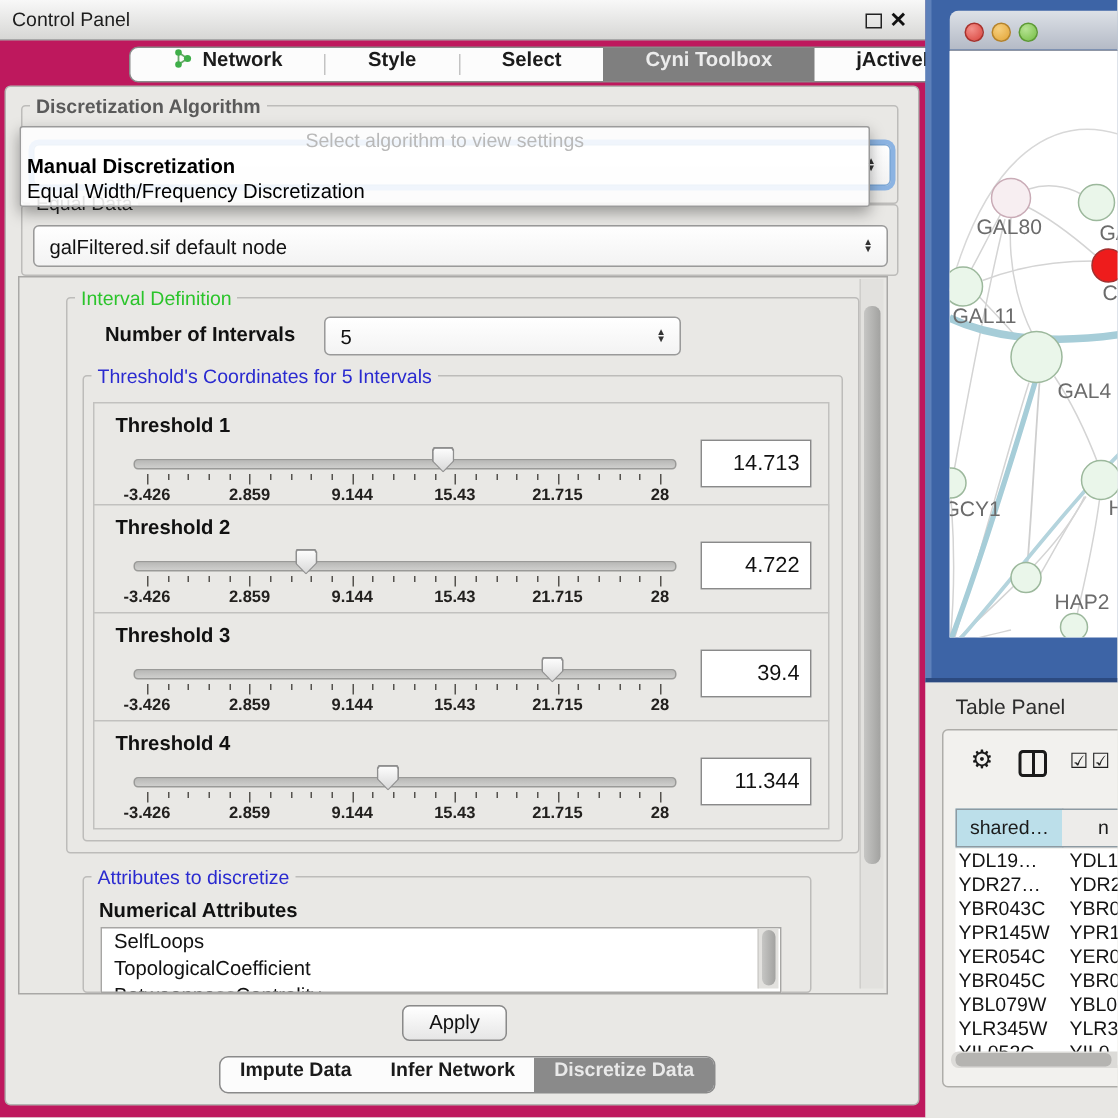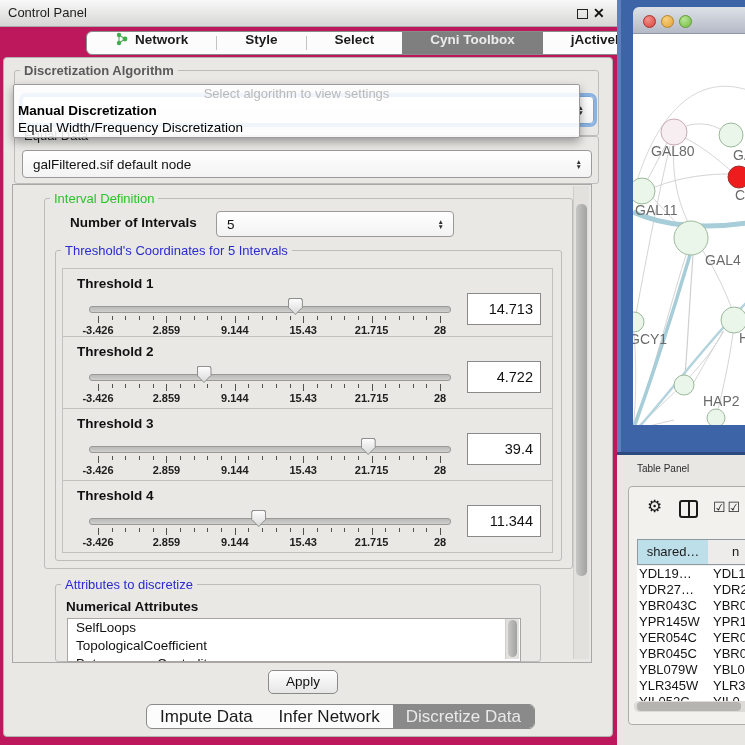--- a/index.html
+++ b/index.html
@@ -55,31 +55,31 @@
   .valbox{position:absolute;left:404px;top:24px;width:72px;height:30px;background:#fff;border:1px solid #8a8a8a;}
   .valbox span{position:absolute;right:7px;top:0;line-height:30px;font-size:14.5px;color:#111;}
   
   .attrlist{left:67px;top:618px;width:452px;height:42px;background:#fff;border:1px solid #a7a6a4;overflow:hidden;}
   .attrlist .item{padding-left:8px;font-size:13.5px;line-height:18px;color:#111;white-space:nowrap;}
   
   .applybtn{left:268px;top:670px;width:68px;height:22px;border:1px solid #8a8a8a;border-radius:5px;
     background:linear-gradient(#ffffff,#e6e6e6);text-align:center;line-height:22px;font-size:13.5px;color:#111;}
   .btabbar{left:146px;top:704px;height:23px;border:1px solid #8a8a8a;border-radius:6px;
     background:#fcfcfc;display:flex;align-items:stretch;overflow:hidden;}
-  .btabbar .seg{display:flex;align-items:center;padding:0 13px;font-size:17px;font-weight:400;color:#1b1b1b;white-space:nowrap;}
+  .btabbar .seg{display:flex;align-items:flex-start;padding:0 13px;font-size:13px;font-weight:700;color:#1b1b1b;white-space:nowrap;}
   .btabbar .seg.sel{background:#8a8a8a;color:#e9e9e9;}
   
   .bluezone{left:617px;top:0;width:128px;height:452px;background:#3d64a6;border-bottom:3px solid #2c4a80;}
   .bluezone::before{content:"";position:absolute;left:0;top:0;width:4px;height:100%;background:#5d80ba;}
   .netwin-title{left:633px;top:7px;width:120px;height:26px;border-radius:6px 6px 0 0;
     background:linear-gradient(#dde1e7,#b4bac6);border-bottom:1px solid #8f96a5;}
   .light{position:absolute;top:8px;width:11px;height:11px;border-radius:50%;}
   .netwin-body{left:633px;top:34px;width:120px;height:391px;background:#fff;overflow:hidden;}
   .tp-region{left:617px;top:455px;width:128px;height:290px;background:#e8e7e4;}
-  .tp-title{position:absolute;left:20px;top:8px;font-size:10px;color:#2c2c2c;}
+  .tp-title{position:absolute;left:20px;top:8px;font-size:14px;color:#2c2c2c;}
   .tpbox{position:absolute;left:11px;top:31px;width:130px;height:237px;background:#f2f1ee;
     border:1px solid #aeada9;border-radius:4px 0 0 4px;}
   .gear{position:absolute;left:18px;top:10px;font-size:17px;color:#1a1a1a;line-height:20px;}
   .colicon{position:absolute;left:50px;top:13px;width:15px;height:14px;border:2px solid #1a1a1a;border-radius:3px;}
   .colicon::after{content:"";position:absolute;left:50%;top:0;bottom:0;width:2px;background:#1a1a1a;transform:translateX(-50%);}
   .checks{position:absolute;left:84px;top:12px;font-size:14px;letter-spacing:2px;color:#1f1f1f;}
   .thead{position:absolute;top:52px;height:26px;font-size:13px;color:#1b1b1b;}
   .thc{position:absolute;top:0;height:24px;line-height:24px;border:1px solid #8d9aa2;}
   .tbody{position:absolute;left:8px;top:79px;width:150px;background:#fff;}
   .trow{height:16px;line-height:16px;font-size:13px;color:#141414;white-space:nowrap;position:relative;}

